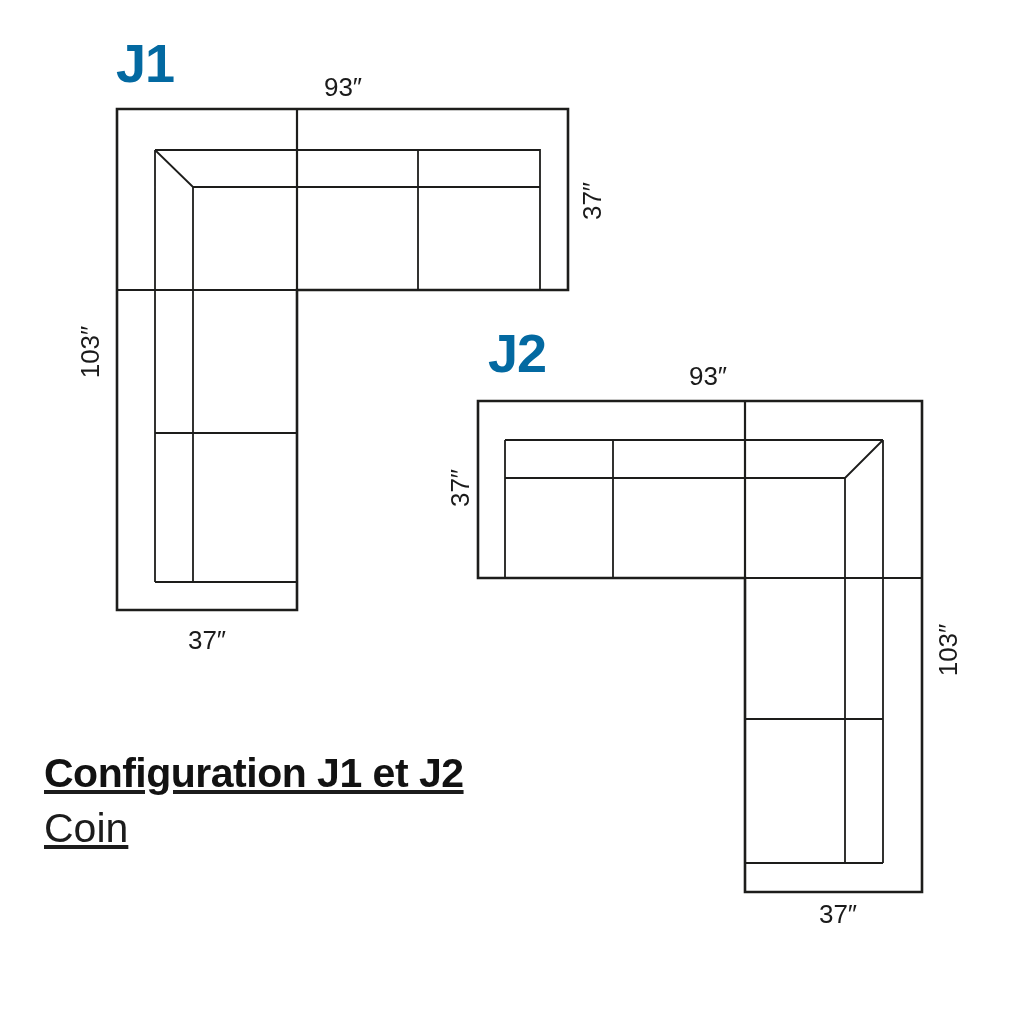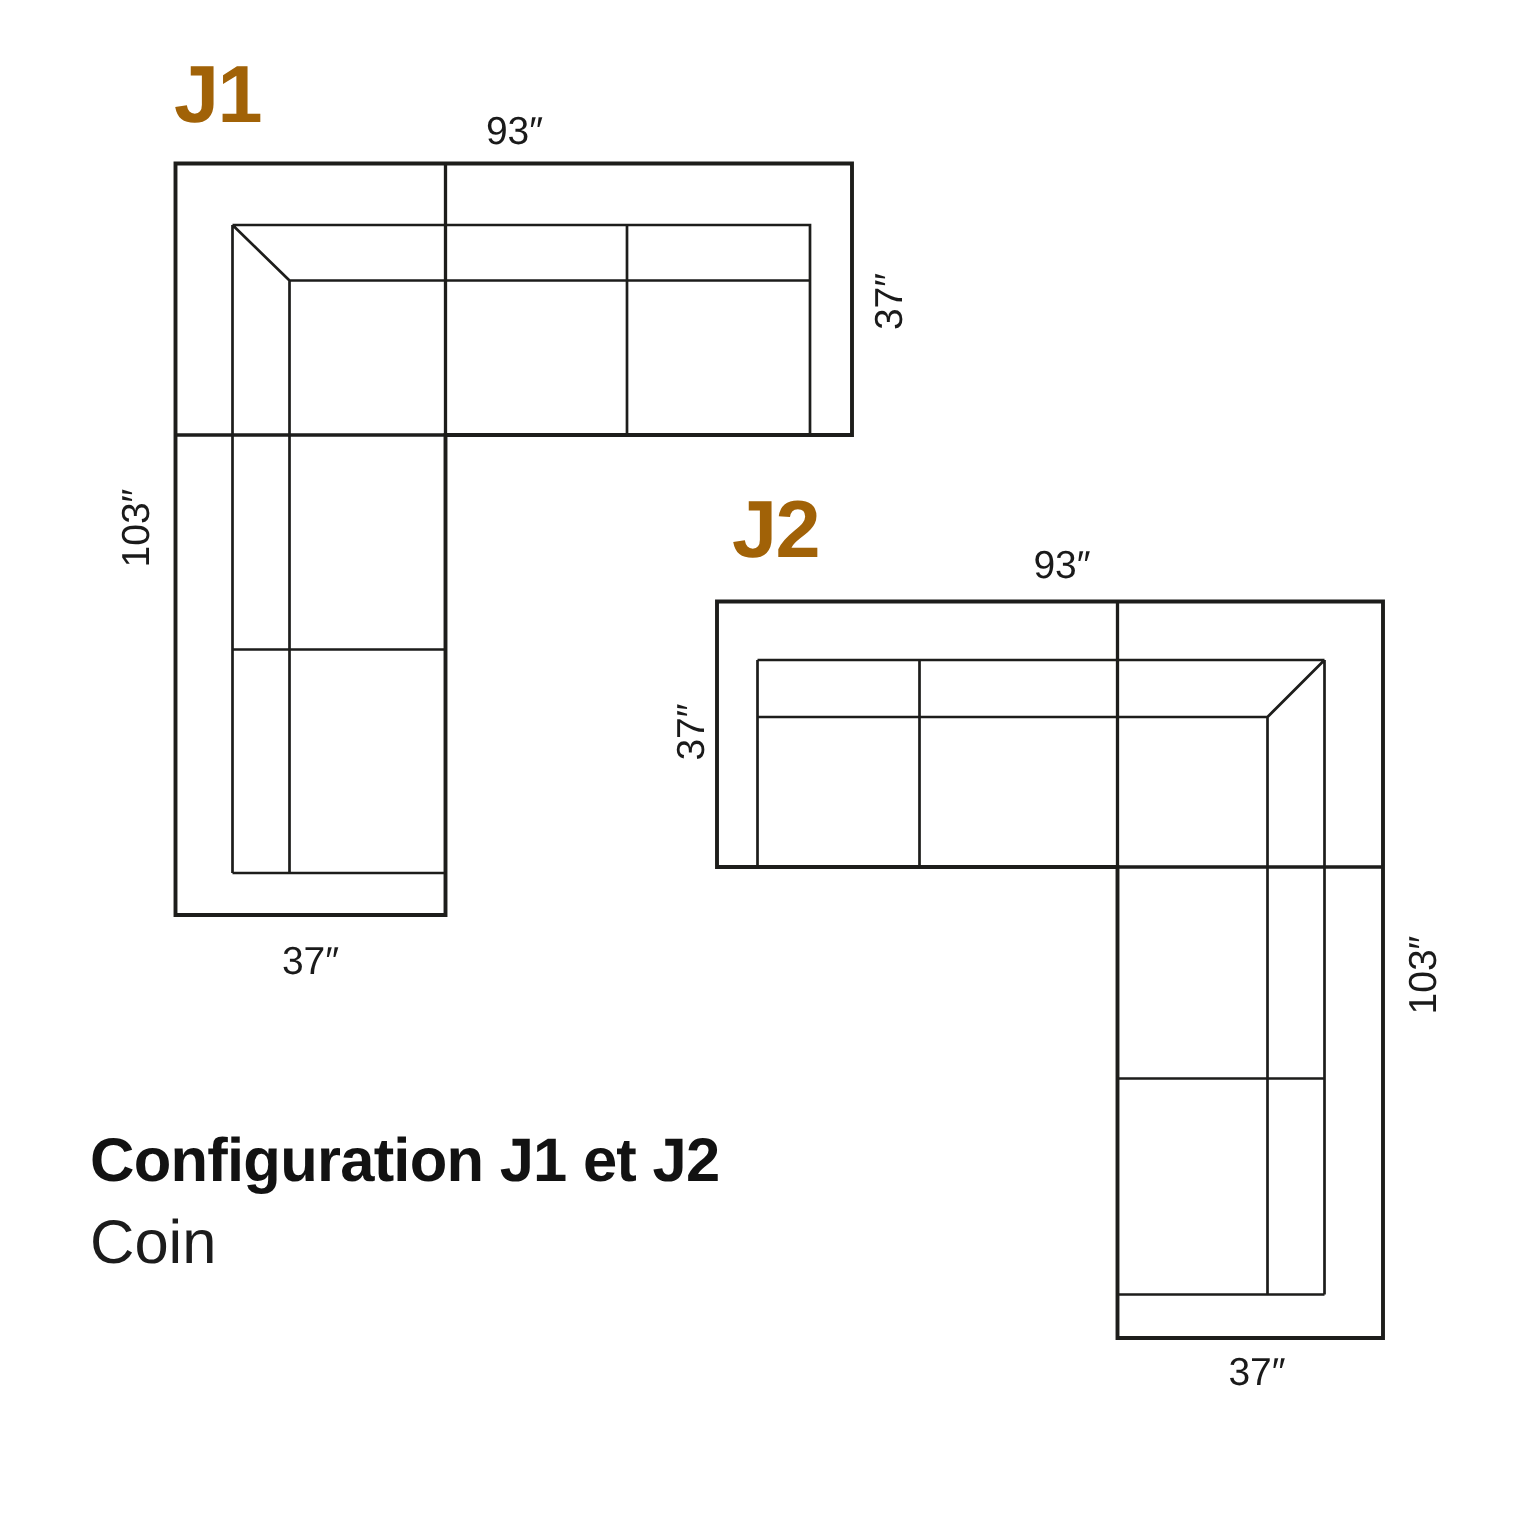--- a/index.html
+++ b/index.html
@@ -28,43 +28,44 @@
   }
   path.outline { stroke-width: 2.6px; }
   path.section { stroke-width: 2.2px; }
   path.cushion { stroke-width: 1.8px; }
 
   .j-title {
     position: absolute;
     font-weight: 700;
     font-size: 54px;
     line-height: 1;
-    color: #a16207;
+    color: #0369a1;
     letter-spacing: -1px;
     white-space: nowrap;
   }
   .dim-label {
     position: absolute;
     font-size: 26px;
     line-height: 1;
     color: #1a1a1a;
     white-space: nowrap;
     transform: translate(-50%, -50%);
   }
   .dim-label.rot {
     transform: translate(-50%, -50%) rotate(-90deg);
   }
   .caption {
     position: absolute;
-    left: 60px;
+    left: 44px;
     top: 746px;
     font-size: 41px;
     line-height: 55px;
     color: #1c1c1c;
     white-space: nowrap;
+    text-decoration: underline;
   }
   .caption-title {
     font-weight: 700;
     color: #121212;
     letter-spacing: -0.5px;
   }
 </style>
 </head>
 <body>
 

